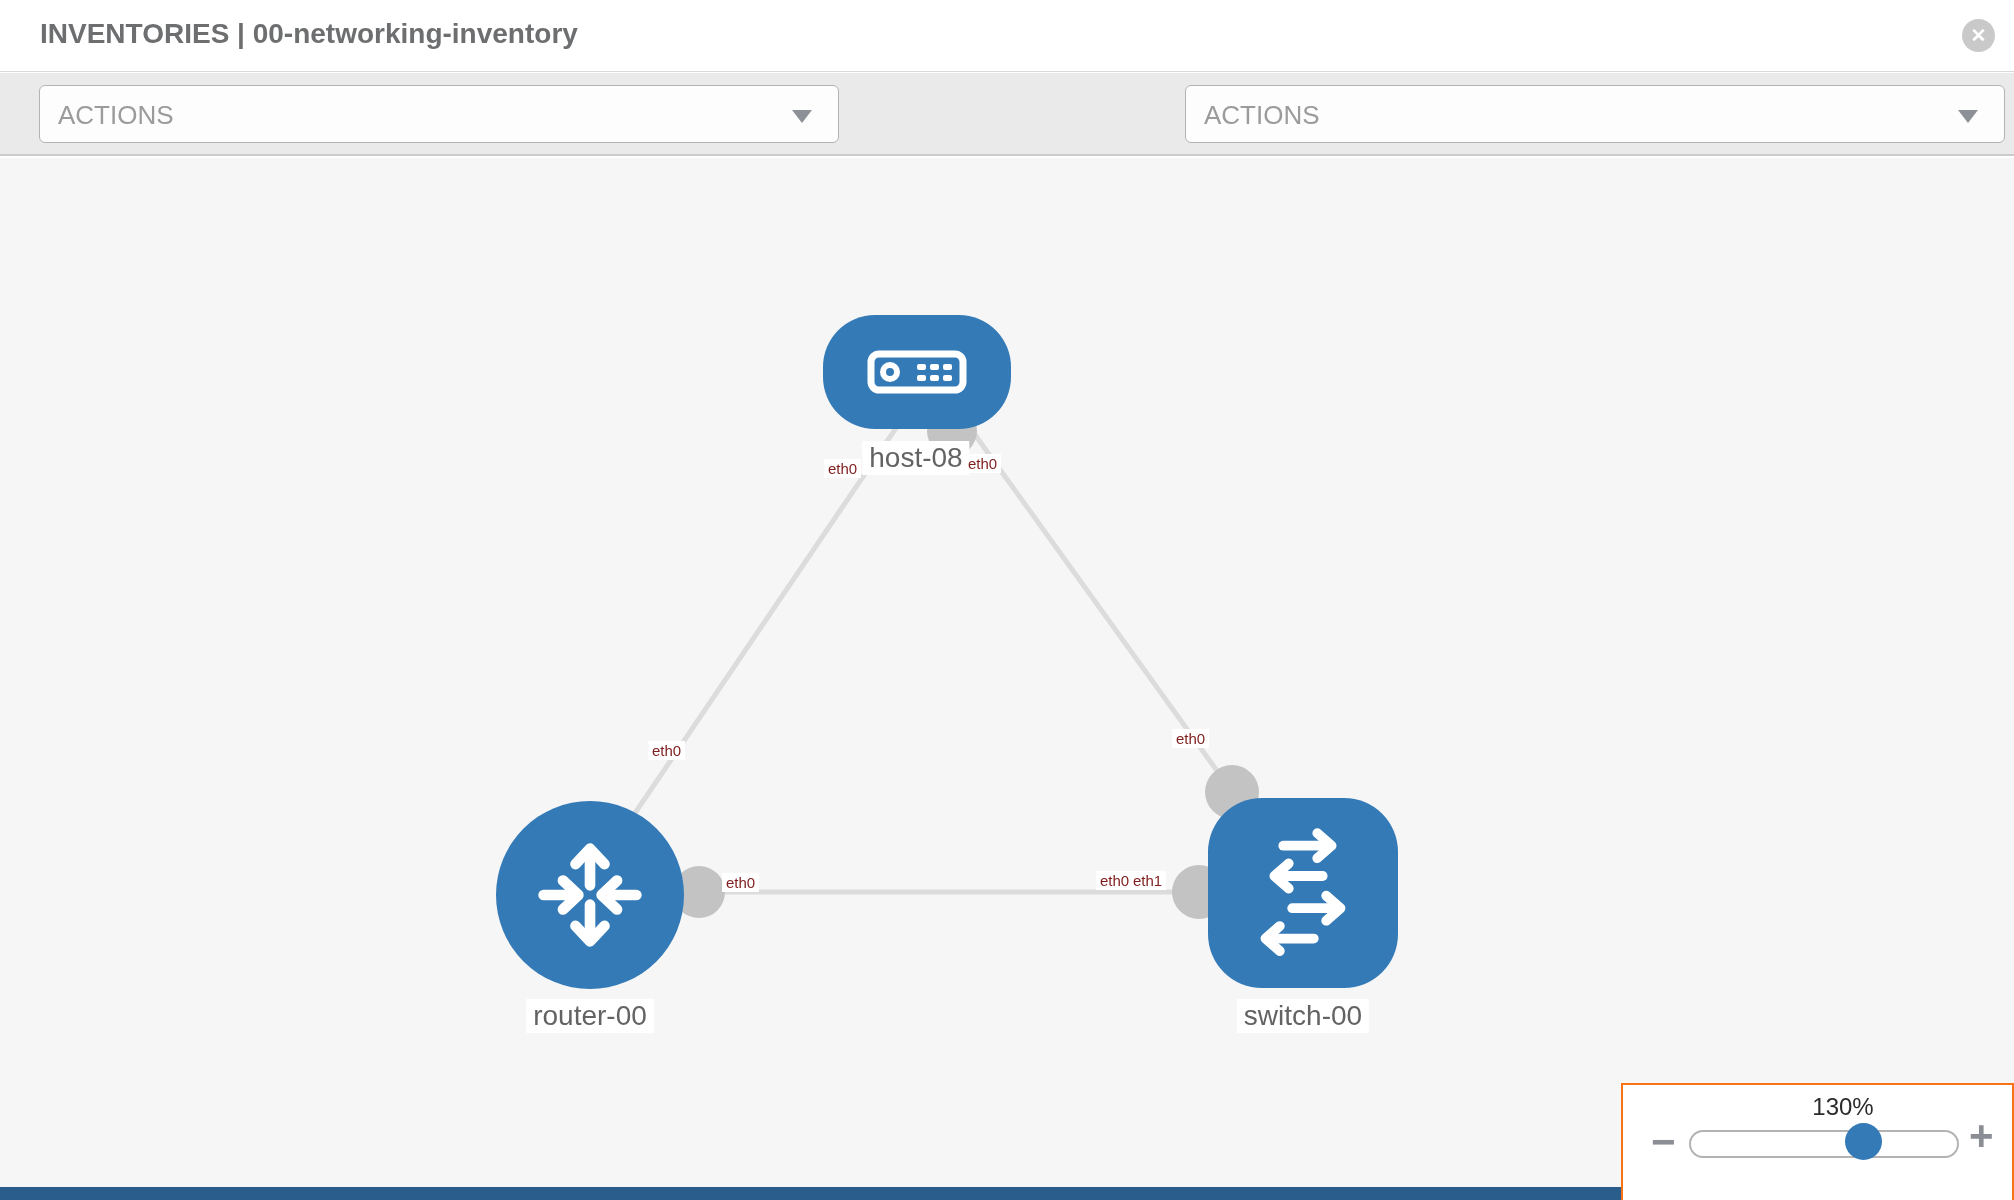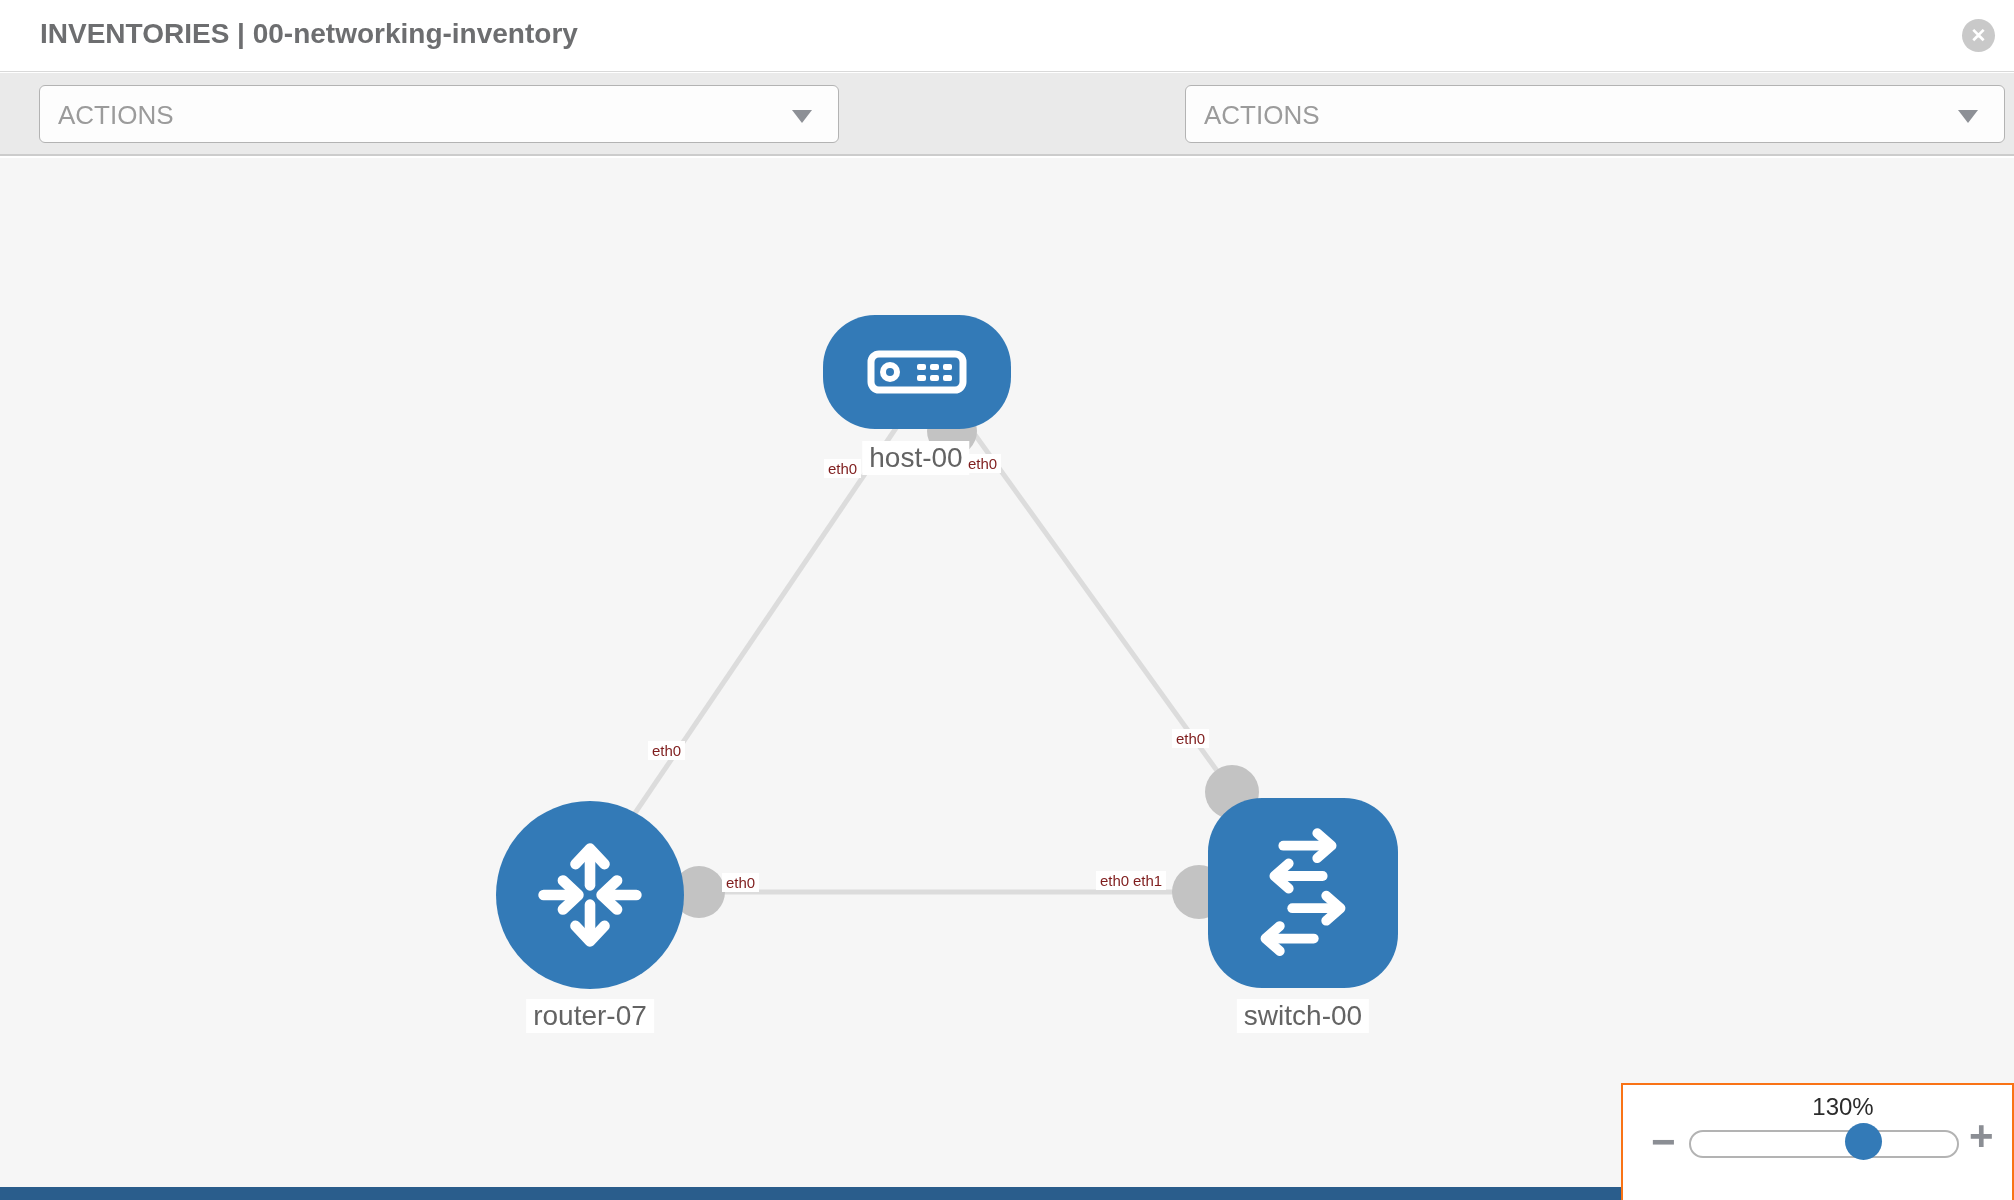--- a/index.html
+++ b/index.html
@@ -122,22 +122,22 @@
           <path d="M86 8 L102 22 L86 36"></path>
         <path d="M92 56 H42"></path>
           <path d="M54 42 L38 56 L54 70"></path>
         <path d="M58 92 H108"></path>
           <path d="M96 78 L112 92 L96 106"></path>
         <path d="M82 126 H32"></path>
           <path d="M44 112 L28 126 L44 140"></path>
       </svg>
     </div>
 
-    <div class="nlabel" style="left:916px; top:283px;">host-00</div>
-    <div class="nlabel" style="left:590px; top:841px;">router-07</div>
+    <div class="nlabel" style="left:916px; top:283px;">host-08</div>
+    <div class="nlabel" style="left:590px; top:841px;">router-00</div>
     <div class="nlabel" style="left:1303px; top:841px;">switch-00</div>
 
     <div class="iface" style="left:824px; top:301px;">eth0</div>
     <div class="iface" style="left:964px; top:296px;">eth0</div>
     <div class="iface" style="left:648px; top:583px;">eth0</div>
     <div class="iface" style="left:1172px; top:571px;">eth0</div>
     <div class="iface" style="left:722px; top:715px;">eth0</div>
     <div class="iface" style="left:1096px; top:713px;">eth0</div>
     <div class="iface front" style="left:1117px; top:713px;">eth1</div>
   </div>

